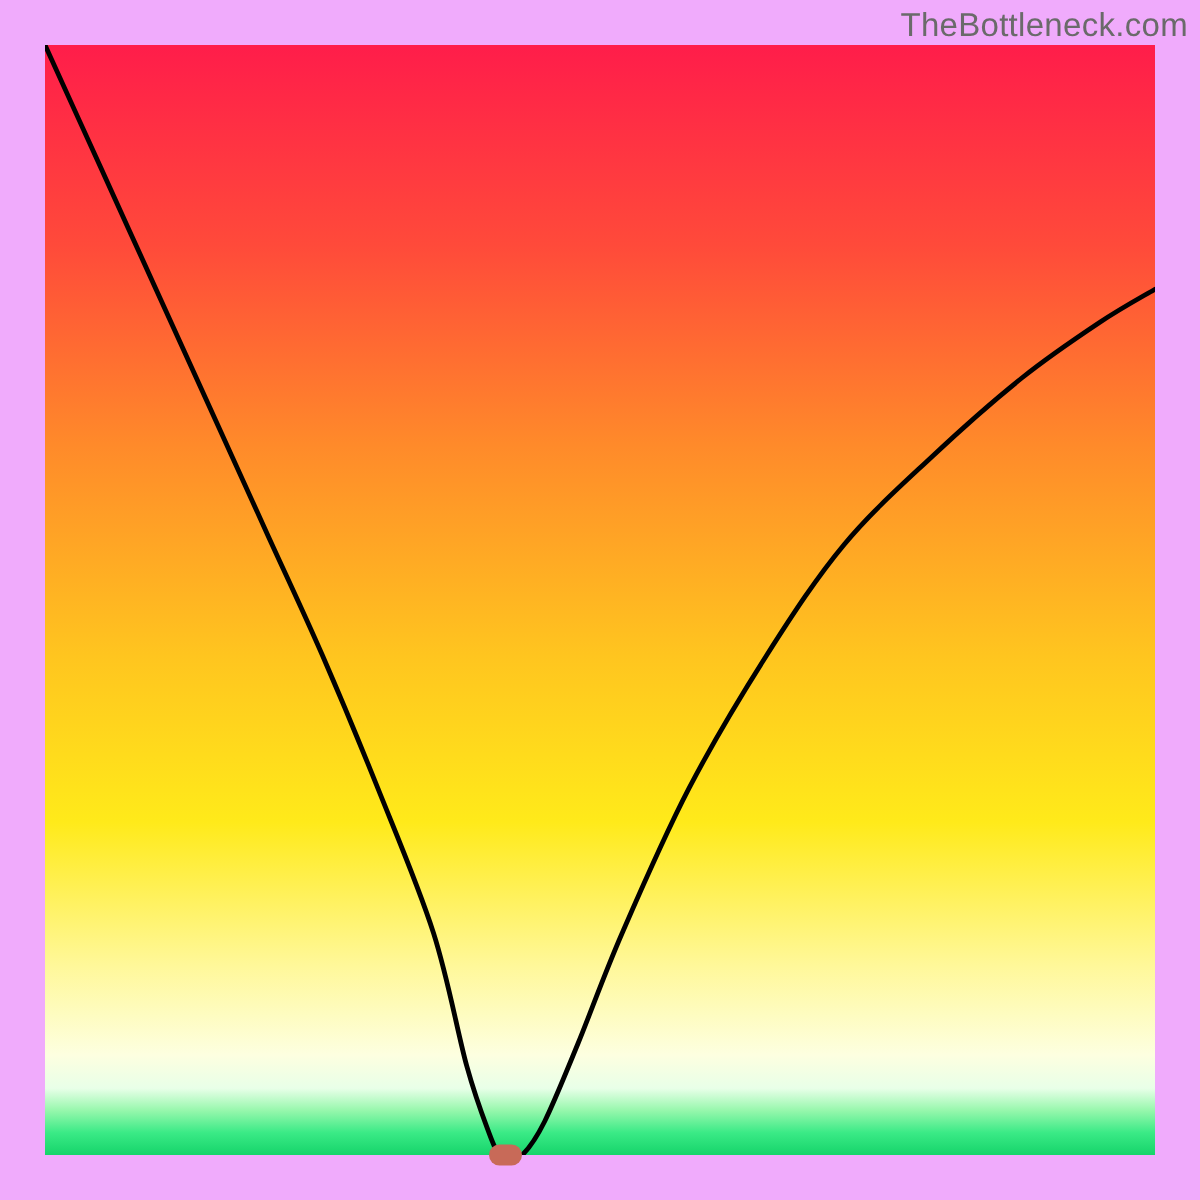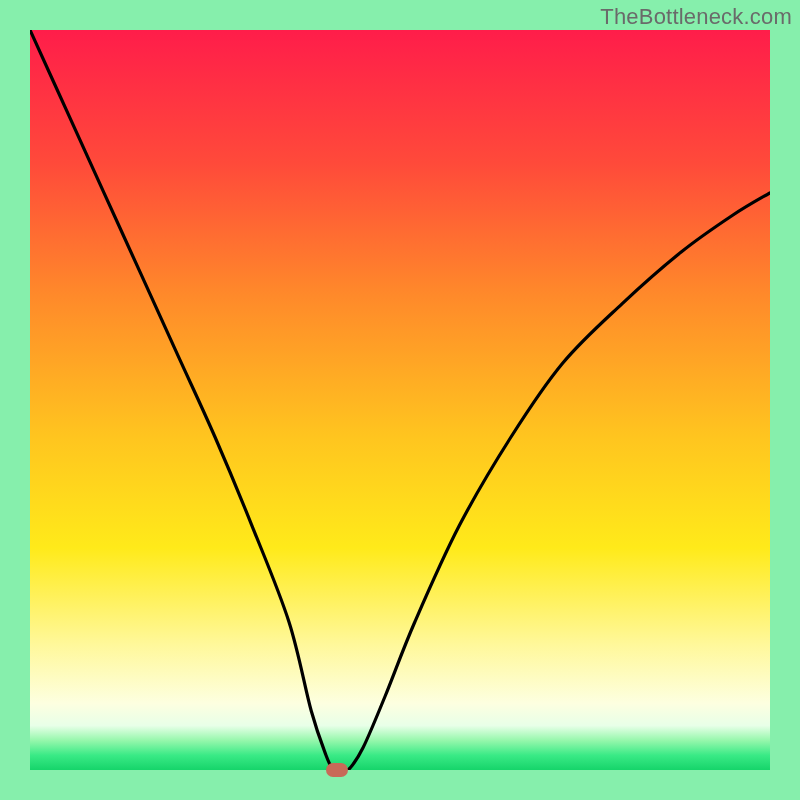--- a/index.html
+++ b/index.html
@@ -10,21 +10,21 @@
     height: 800px;
     overflow: hidden;
     font-family: Arial, Helvetica, sans-serif;
   }
   .frame {
     position: absolute;
     left: 0;
     top: 0;
     width: 800px;
     height: 800px;
-    background: #86efac;
+    background: #f0abfc;
   }
   .plot-area {
     position: absolute;
     left: 30px;
     top: 30px;
     width: 740px;
     height: 740px;
     background: linear-gradient(to bottom,
       #ff1d4a 0%,
       #ff4a3a 18%,

